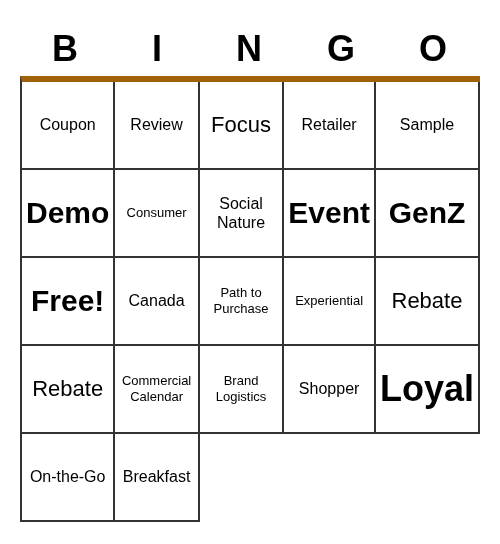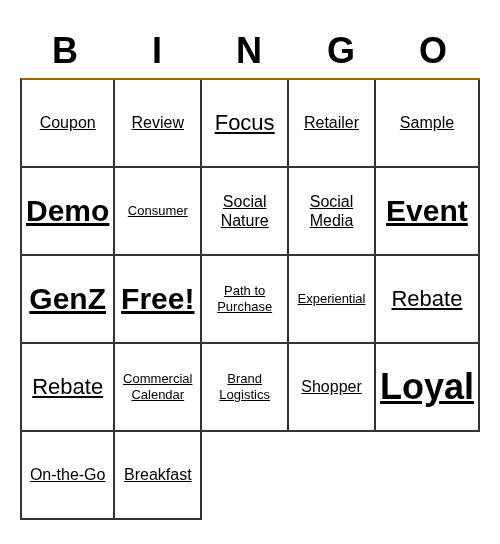--- a/index.html
+++ b/index.html
@@ -25,22 +25,21 @@
       text-align: center;
       font-size: 36px;
       font-weight: bold;
       padding: 6px 0;
       letter-spacing: 2px;
     }
     .bingo-grid {
       display: grid;
       grid-template-columns: repeat(5, 1fr);
       border-left: 2px solid #333;
-      border-top: 2px solid #a16207;
-      text-decoration: underline;
+      border-top: 6px solid #a16207;
     }
     .bingo-cell {
       border-right: 2px solid #333;
       border-bottom: 2px solid #333;
       min-height: 88px;
       display: flex;
       align-items: center;
       justify-content: center;
       text-align: center;
       padding: 6px 4px;
@@ -96,30 +95,30 @@
       <div class="bingo-cell">
         <span class="size-xlarge">Demo</span>
       </div>
       <div class="bingo-cell">
         <span class="size-small">Consumer</span>
       </div>
       <div class="bingo-cell">
         <span class="size-medium">Social Nature</span>
       </div>
       <div class="bingo-cell">
-        <span class="size-medium">Social Media</span>
-      </div>
-      <div class="bingo-cell">
         <span class="size-xlarge">Event</span>
       </div>
       <div class="bingo-cell">
         <span class="size-xlarge">GenZ</span>
       </div>
       <div class="bingo-cell">
         <span class="size-xlarge">Free!</span>
+      </div>
+      <div class="bingo-cell">
+        <span class="size-medium">Canada</span>
       </div>
       <div class="bingo-cell">
         <span class="size-small">Path to Purchase</span>
       </div>
       <div class="bingo-cell">
         <span class="size-small">Experiential</span>
       </div>
       <div class="bingo-cell">
         <span class="size-large">Rebate</span>
       </div>

